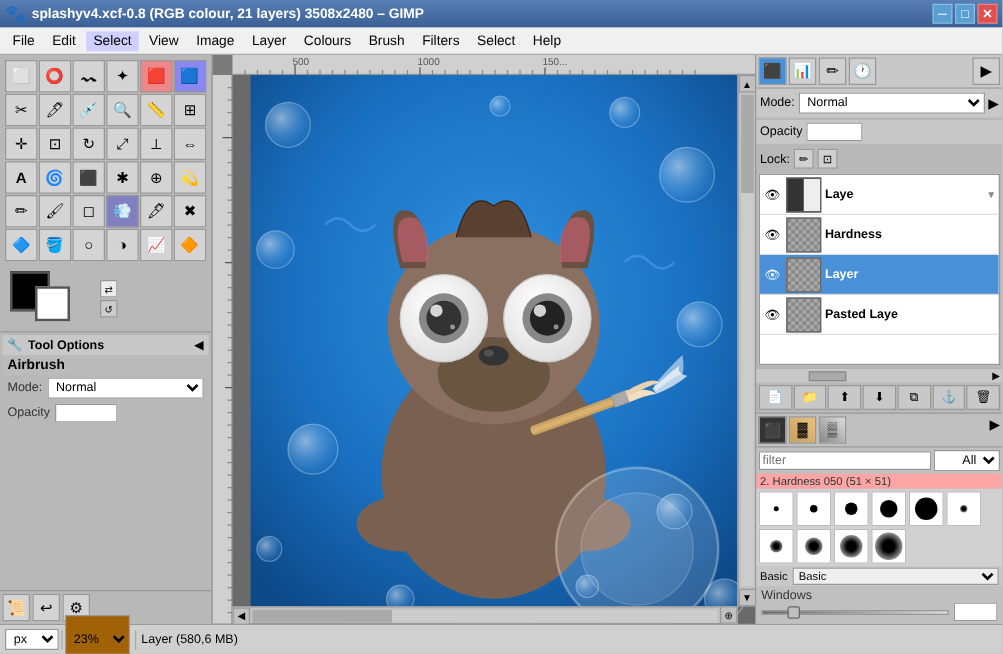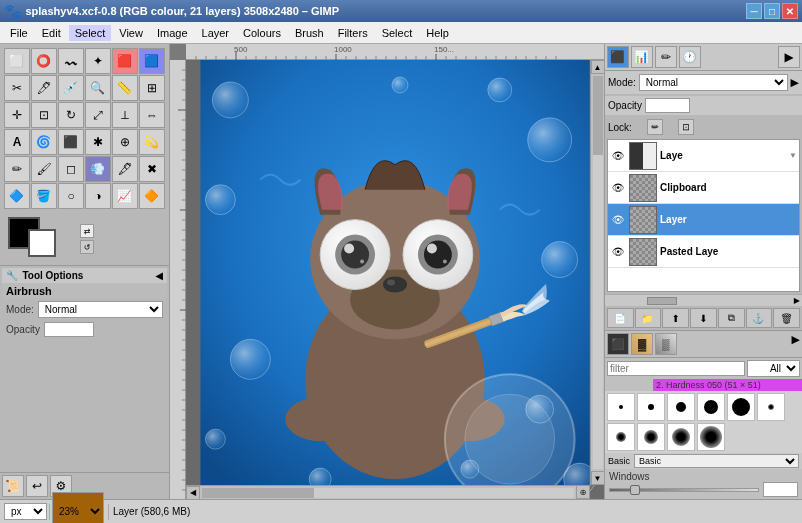--- a/index.html
+++ b/index.html
@@ -236,21 +236,21 @@
       border: 1px solid #999;
       width: 45px;
       text-align: right;
       padding: 1px 2px;
     }
 
     
     #lock-row {
       display: flex;
       align-items: center;
-      gap: 15px;
+      gap: 3px;
       padding: 2px 3px;
       text-align: center;
     }
     .lock-icon {
       width: 16px; height: 16px;
       background: #d0d0d0;
       border: 1px solid #999;
       display: flex; align-items: center; justify-content: center;
       font-size: 9px;
     }
@@ -796,21 +796,21 @@
           <div style="position:absolute;right:0;top:0;width:50%;height:100%;background:#eee;"></div>
         </div>
         <span class="layer-name">Laye</span>
         <span style="font-size:8px;color:#888;">▼</span>
       </div>
 
       <div class="layer-item">
         <div class="layer-eye">👁</div>
         <div class="layer-thumb layer-thumb-checkerboard">
         </div>
-        <span class="layer-name">Clipboard</span>
+        <span class="layer-name">Hardness</span>
       </div>
 
       <div class="layer-item active">
         <div class="layer-eye">👁</div>
         <div class="layer-thumb layer-thumb-checkerboard">
         </div>
         <span class="layer-name">Layer</span>
       </div>
 
       <div class="layer-item">
@@ -845,21 +845,21 @@
         <div style="margin-left:auto;cursor:pointer;">▶</div>
       </div>
 
       <div id="brush-filter">
         <input id="brush-filter-input" type="text" placeholder="filter" style="">
         <select class="panel-select" style="width:60px;text-align:right;">
           <option>All</option>
         </select>
       </div>
 
-      <div id="brush-label" style="font-size:9px;padding:1px 3px;background:#d946ef;margin-left:48px;">2. Hardness 050 (51 × 51)</div>
+      <div id="brush-label" style="font-size:9px;padding:1px 3px;background:#fca5a5;">2. Hardness 050 (51 × 51)</div>
 
       <div id="brush-grid">
 
         <div class="brush-item">
           <div class="brush-dot" style="width:4px;height:4px;"></div>
         </div>
         <div class="brush-item">
           <div class="brush-dot" style="width:6px;height:6px;"></div>
         </div>
         <div class="brush-item">

